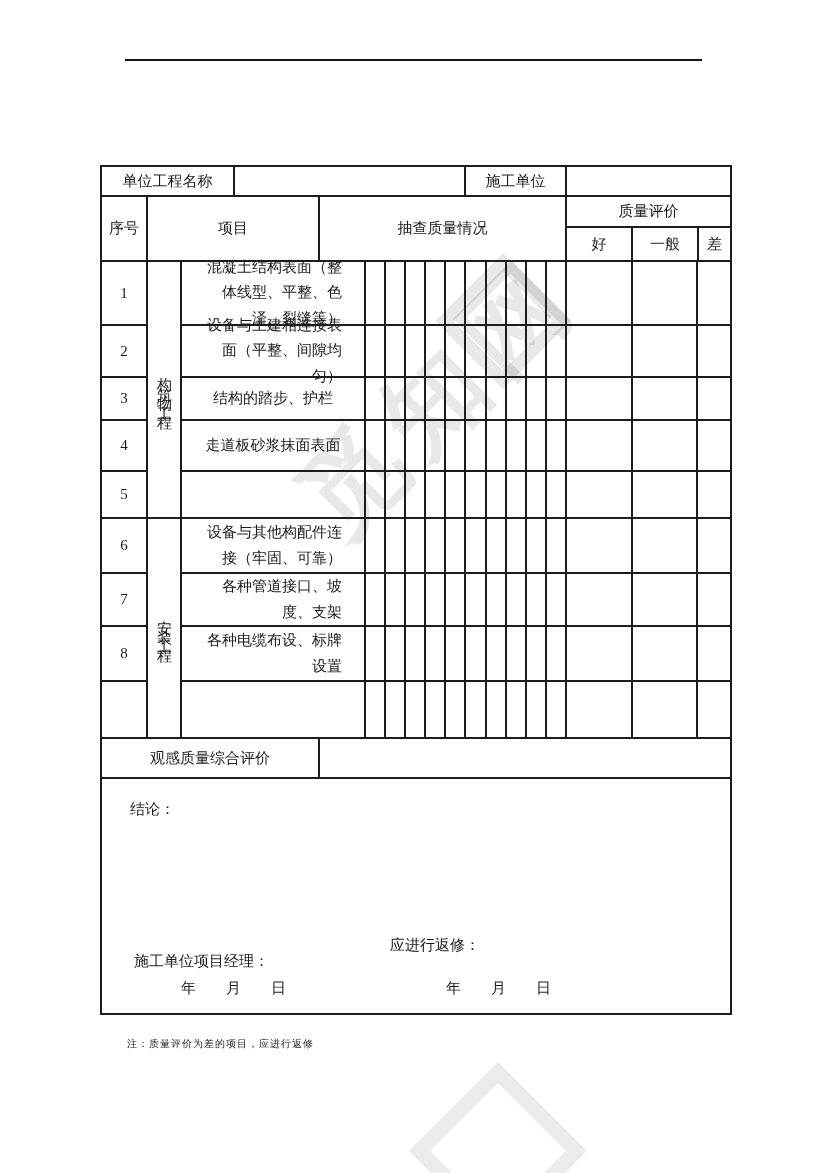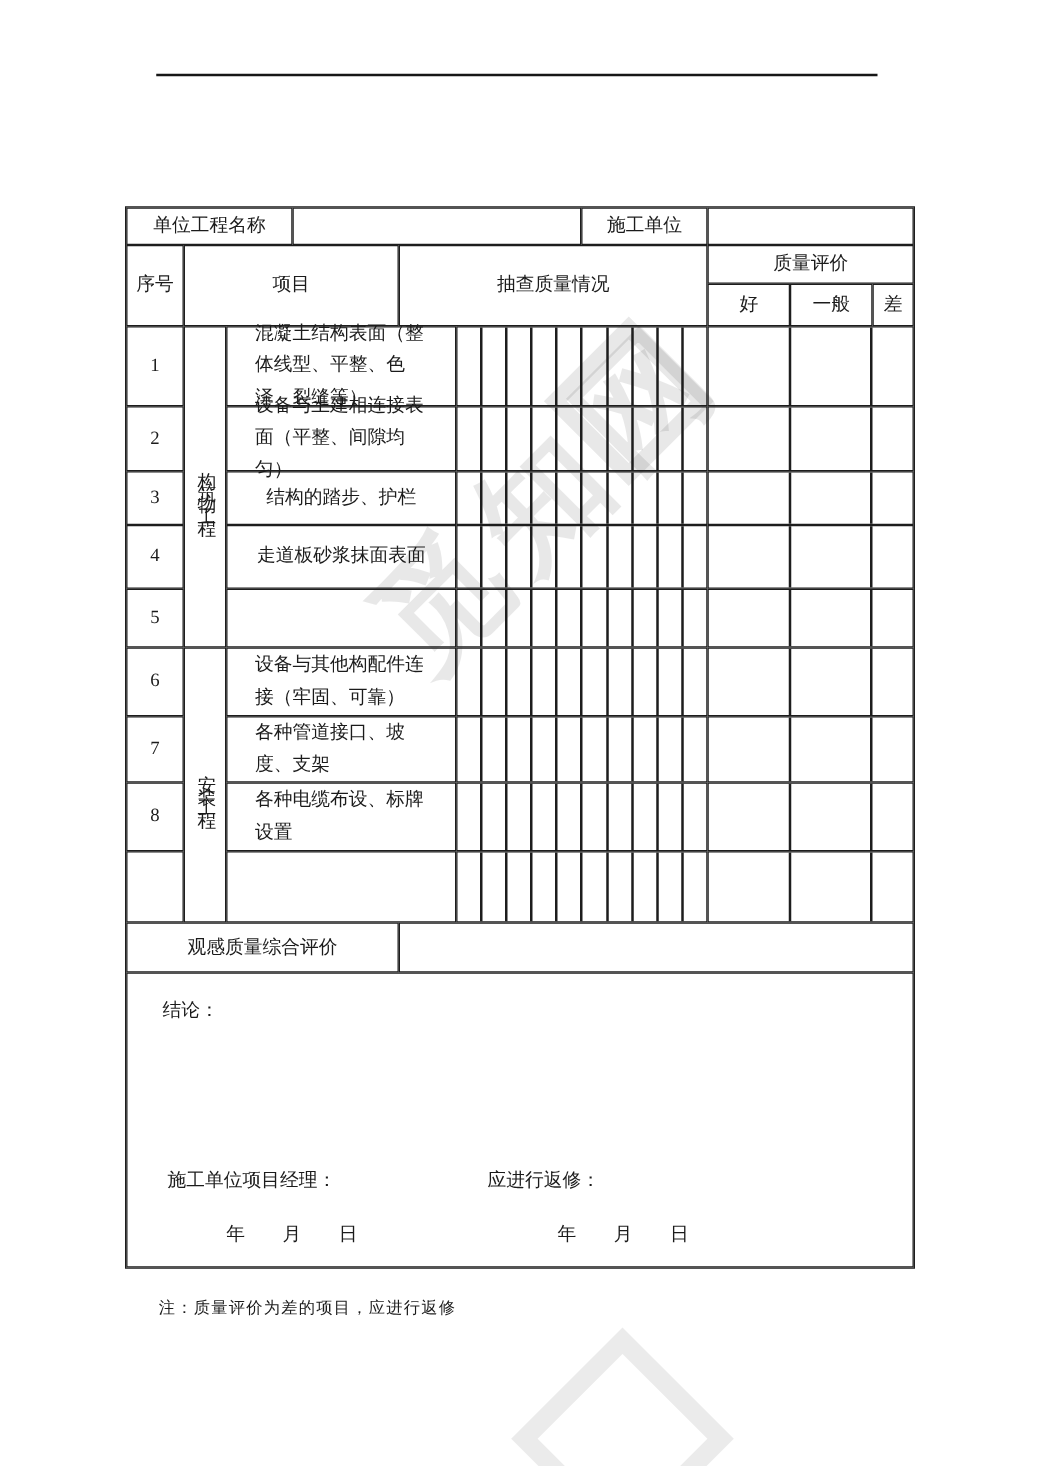--- a/index.html
+++ b/index.html
@@ -24,30 +24,30 @@
   .wm-box   { left:455px; top:273px; width:96px;  height:96px;  border:13px solid rgba(0,0,0,0.09); transform:rotate(45deg); }
   .wm-box-b { left:435px; top:1088px; width:126px; height:126px; border:15px solid rgba(0,0,0,0.08); transform:rotate(45deg); }
   
   .grid {
     position:absolute; left:100px; top:165px; width:632px; height:850px;
     display:grid; border:1px solid #1d1d1d; background:transparent;
     grid-template-columns:46px 34px 53px 85px 46px repeat(9,20px) 21px 66px 66px 33px;
     grid-template-rows:30px 31px 34px 64px 52px 43px 51px 47px 55px 53px 55px 57px 40px 236px;
   }
   .c { border:1px solid #1d1d1d; font-size:15px; line-height:1.4; }
-  .ctr { display:flex; align-items:center; justify-content:center; text-align:left; }
+  .ctr { display:flex; align-items:center; justify-content:center; text-align:right; }
   .item { padding:2px 22px; line-height:1.7; }
   .strip { display:flex; align-items:stretch; }
   .strip i { flex:1; border-left:2px solid #1d1d1d; font-style:normal; }
   .strip i:first-child { border-left:0; }
   .strip i.f2 { flex:2; }
   .vtext { writing-mode:vertical-rl; text-orientation:upright; letter-spacing:10px; font-size:15px; }
   .concl { position:relative; }
   .concl span { position:absolute; font-size:15px; white-space:nowrap; }
-  .note { position:absolute; left:127px; top:1037px; font-size:13px; letter-spacing:1px; }
+  .note { position:absolute; left:127px; top:1037px; font-size:10px; letter-spacing:1px; }
 </style>
 </head>
 <body>
 
 <div class="page">
 
   <div class="rule"></div>
 
   <div class="wm wm-text">觅知网</div>
   <div class="wm wm-box"></div>
@@ -253,21 +253,21 @@
         <i class="f2"></i>
         <i class="f2"></i>
         <i></i>
       </div>
 
     <div class="c ctr" style="grid-area:13/1/14/5">观感质量综合评价</div>
     <div class="c" style="grid-area:13/5/14/19"></div>
 
     <div class="c concl" style="grid-area:14/1/15/19">
       <span style="left:28px;top:20px">结论：</span>
-      <span style="left:32px;top:156px">施工单位项目经理：</span>
+      <span style="left:32px;top:172px">施工单位项目经理：</span>
       <span style="left:288px;top:156px">应进行返修：</span>
       <span style="left:79px;top:199px">年　　月　　日</span>
       <span style="left:344px;top:199px">年　　月　　日</span>
     </div>
 
   </div>
 
   <div class="note">注：质量评价为差的项目，应进行返修</div>
 
 </div>

